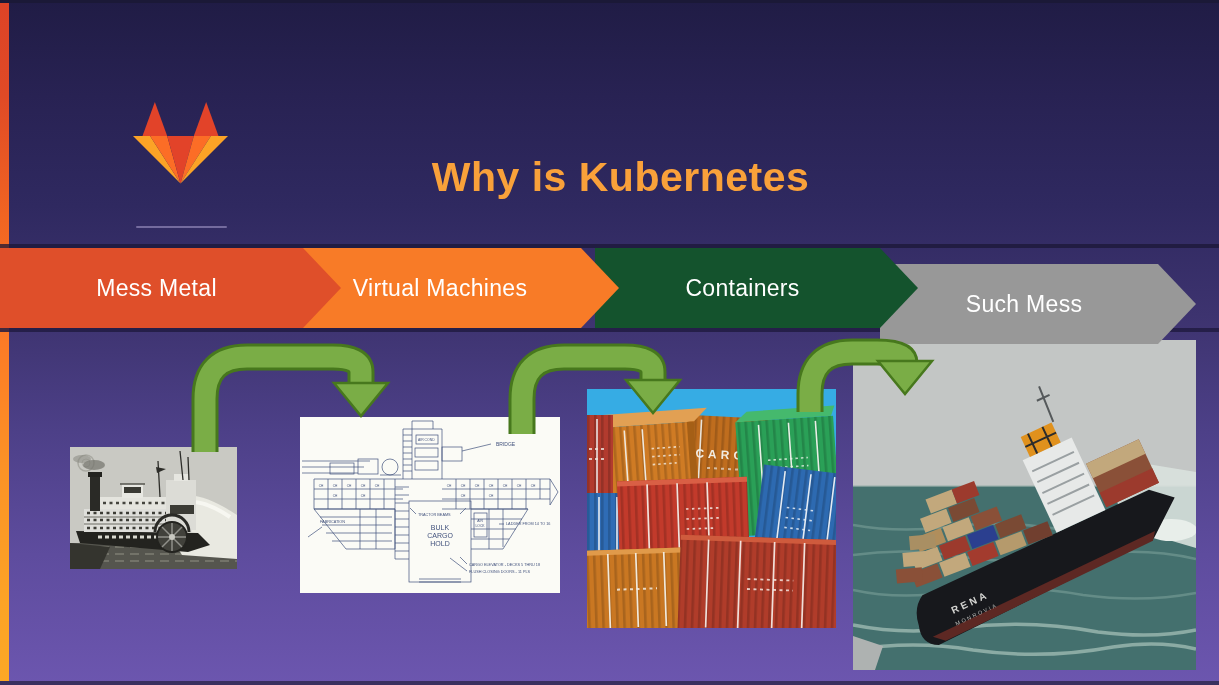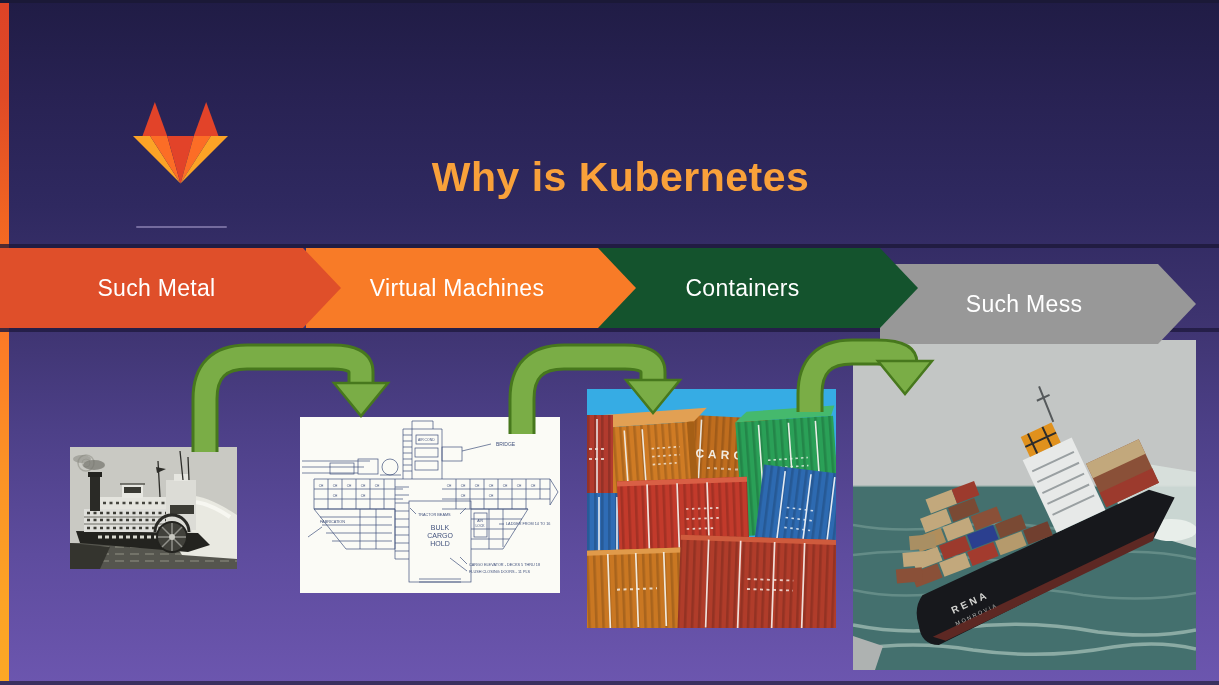--- a/index.html
+++ b/index.html
@@ -18,21 +18,21 @@
   .logo-rule{position:absolute;left:136px;top:226px;width:91px;height:2px;background:#746b9e;border-radius:1px;z-index:5;}
   .title{position:absolute;left:0;top:127px;width:100%;padding-left:22px;box-sizing:border-box;
     text-align:center;font-size:41px;font-weight:700;letter-spacing:0.5px;color:#f9a13a;z-index:5;}
   .band-edge-top{position:absolute;left:0;top:244px;width:100%;height:4px;background:rgba(27,23,55,.75);z-index:3;}
   .band-edge-bottom{position:absolute;left:0;top:328px;width:100%;height:4px;background:rgba(33,27,66,.85);z-index:3;}
   .chev{position:absolute;top:248px;height:80px;display:flex;align-items:center;justify-content:center;
     color:#fff;font-size:23px;letter-spacing:0.3px;
     clip-path:polygon(0 0,calc(100% - 38px) 0,100% 50%,calc(100% - 38px) 100%,0 100%);}
   .chev span{transform:translateX(-14px);}
   #chev-1{left:0;width:341px;background:#df4f2a;z-index:9;}
-  #chev-2{left:306px;width:330px;background:#f87b27;z-index:8;}
+  #chev-2{left:289px;width:330px;background:#f87b27;z-index:8;}
   #chev-3{left:595px;width:323px;background:#14532d;z-index:7;}
   #chev-4{left:880px;width:316px;background:#989898;z-index:6;margin-top:16px;}
   .fig{position:absolute;z-index:5;}
   .fig svg{display:block;width:100%;height:100%;}
   #fig-steamboat{left:70px;top:447px;width:167px;height:122px;}
   #fig-blueprint{left:300px;top:417px;width:260px;height:176px;}
   #fig-containers{left:587px;top:389px;width:249px;height:239px;}
   #fig-ship{left:853px;top:340px;width:343px;height:330px;}
   .arrows{position:absolute;inset:0;z-index:10;pointer-events:none;}
 </style>
@@ -55,21 +55,21 @@
       <polygon points="64,38 77,2 90,38" fill="#e24329"></polygon>
     </svg>
   </div>
   <div class="logo-rule"></div>
 
   <h1 class="title">Why is Kubernetes</h1>
 
   <div class="band-edge-top"></div>
   <div class="band-edge-bottom"></div>
   <div class="chev" id="chev-1">
-    <span>Such Metal</span>
+    <span>Mess Metal</span>
   </div>
   <div class="chev" id="chev-2">
     <span>Virtual Machines</span>
   </div>
   <div class="chev" id="chev-3">
     <span>Containers</span>
   </div>
   <div class="chev" id="chev-4">
     <span>Such Mess</span>
   </div>

